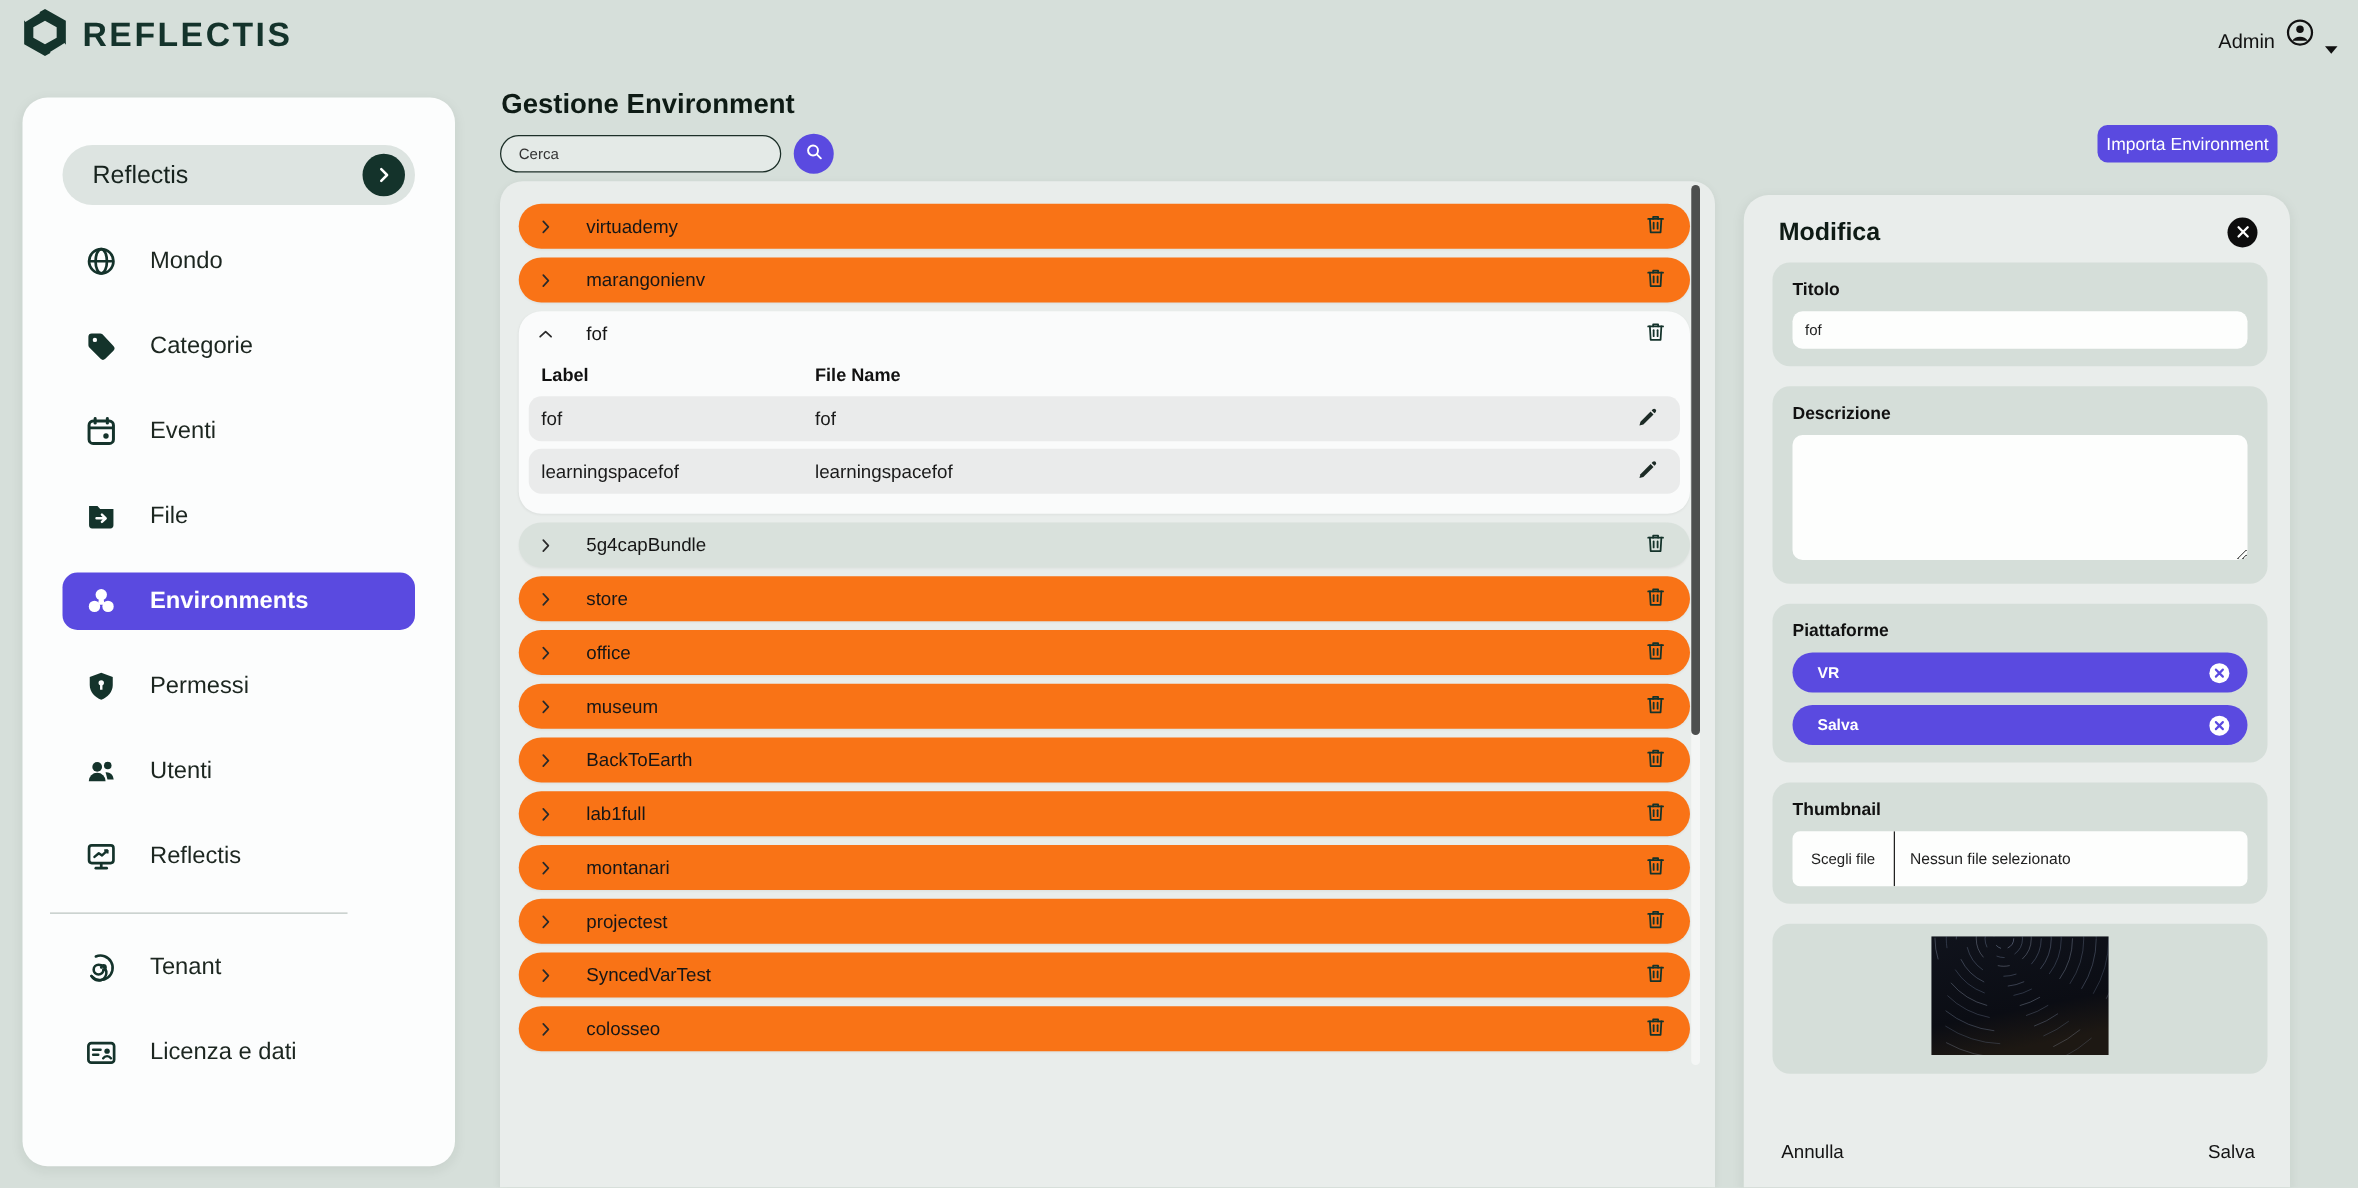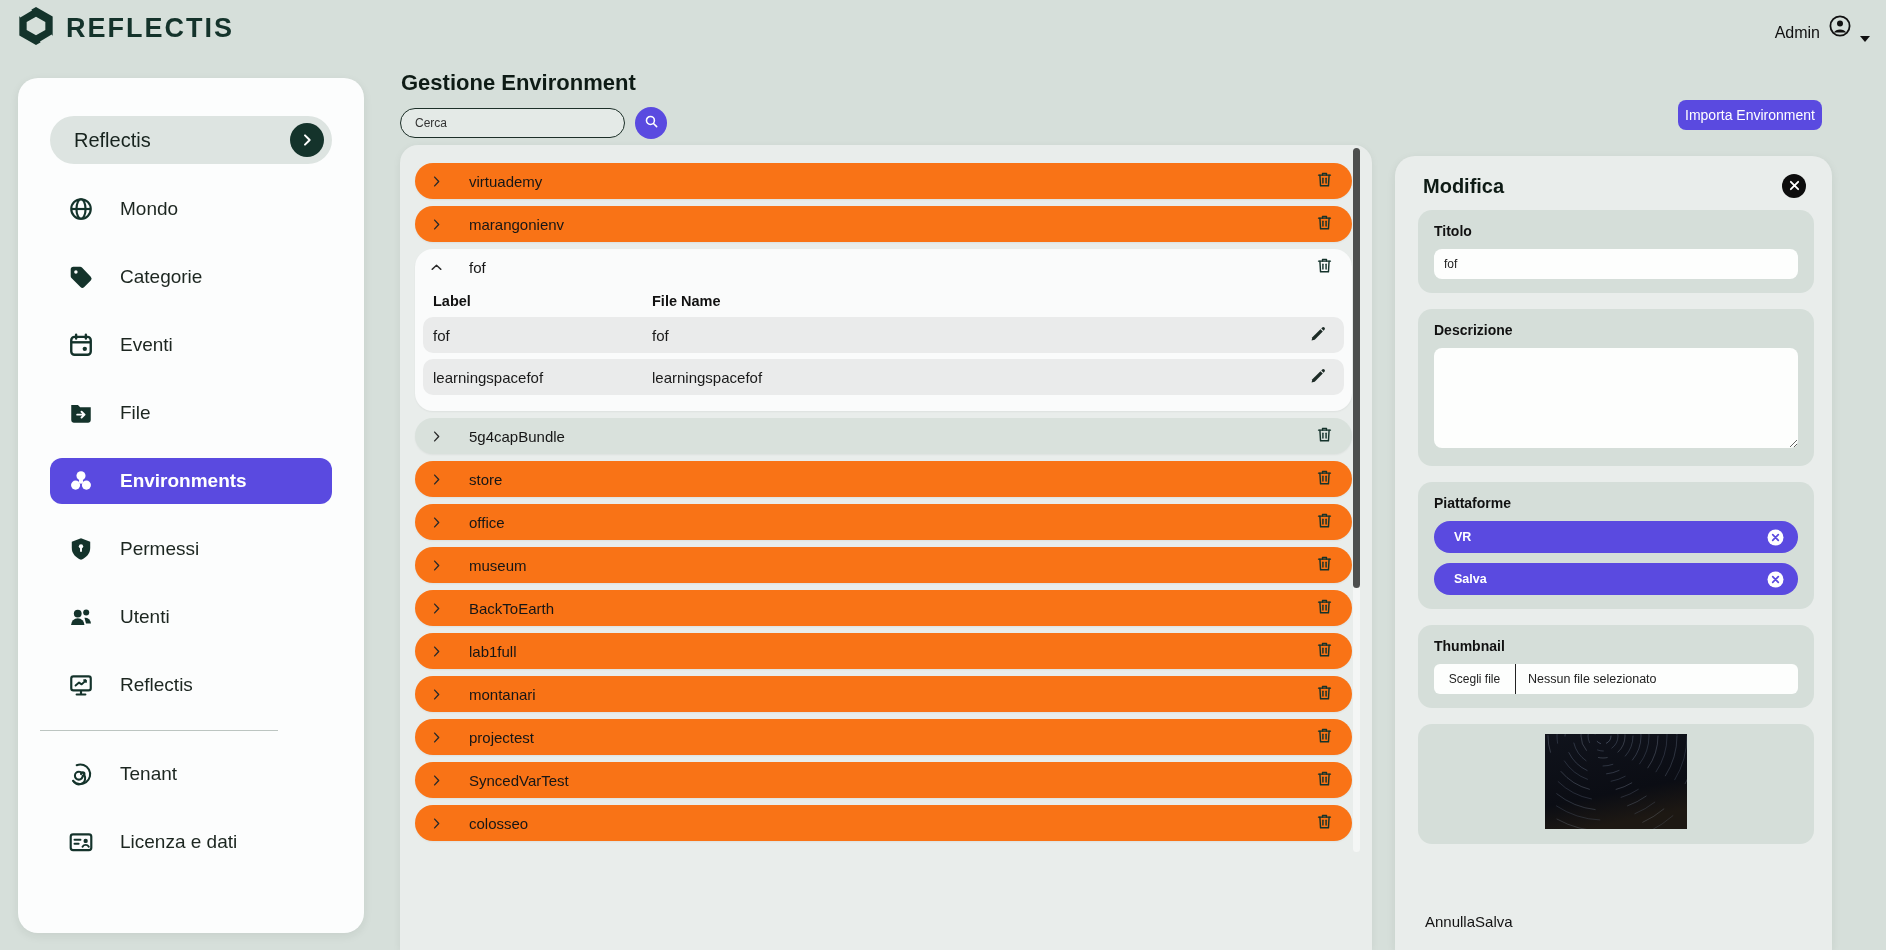--- a/index.html
+++ b/index.html
@@ -64,25 +64,25 @@
   .editor{position:absolute;left:1395px;top:156px;width:437px;bottom:0;background:var(--panel);border-radius:20px 20px 0 0;box-shadow:0 3px 10px rgba(20,40,30,.08);display:flex;flex-direction:column}
   .editor-head{display:flex;align-items:center;justify-content:space-between;padding:18px 26px 12px 28px}
   .editor-title{font-size:20px;font-weight:800;color:#0e1b15}
   .close-btn{width:24px;height:24px;border-radius:50%;background:#0d0d0d;border:none;display:flex;align-items:center;justify-content:center;cursor:pointer}
   .card{background:var(--card);border-radius:14px;margin:0 18px 16px 23px;padding:13px 16px 14px}
   .card-label{font-size:14px;font-weight:700;color:#111;margin-bottom:10px}
   .text-input{width:100%;height:30px;border:none;border-radius:8px;background:#fdfefd;padding:0 10px;font-size:12px;color:#222;outline:none;font-family:"Liberation Sans",sans-serif}
   .desc-area{width:100%;height:100px;border:none;border-radius:8px;background:#fdfefd;resize:both;outline:none;font-family:"Liberation Sans",sans-serif;font-size:12px;padding:8px 10px}
   .chip{height:32px;border-radius:16px;background:var(--accent);display:flex;align-items:center;padding:0 14px 0 20px;margin-top:10px;color:#fff;font-size:12.5px;font-weight:700}
   .chip-x{margin-left:auto;width:17px;height:17px;cursor:pointer;display:flex}
-  .file-row{display:flex;align-items:center;height:30px;background:#fdfefd;border-radius:6px;overflow:hidden;cursor:pointer}
+  .file-row{display:flex;align-items:center;height:44px;background:#fdfefd;border-radius:6px;overflow:hidden;cursor:pointer}
   .file-btn{width:82px;align-self:stretch;display:flex;align-items:center;justify-content:center;font-size:12px;color:#222;border-right:1.6px solid #222}
   .file-status{padding-left:12px;font-size:12.5px;color:#222}
   .preview-card{height:120px;display:flex;align-items:center;justify-content:center}
-  .editor-foot{margin-top:auto;display:flex;align-items:center;padding:0 28px 20px 30px}
+  .editor-foot{margin-top:auto;display:flex;align-items:center;justify-content:space-between;padding:0 28px 20px 30px}
   .foot-btn{background:none;border:none;font-size:15px;color:#131313;cursor:pointer;font-family:"Liberation Sans",sans-serif;padding:0}
 </style>
 </head>
 <body>
 
 <div class="topbar">
   <div class="logo">
     <span>
       <svg width="40" height="40" viewBox="0 0 36 36">
         <path fill-rule="evenodd" fill="#14332b" d="M18 1 L33 9.5 V26.5 L18 35 L3 26.5 V9.5 Z M18 9.6 L26.4 14.3 V21.7 L18 26.4 L9.6 21.7 V14.3 Z"></path>

